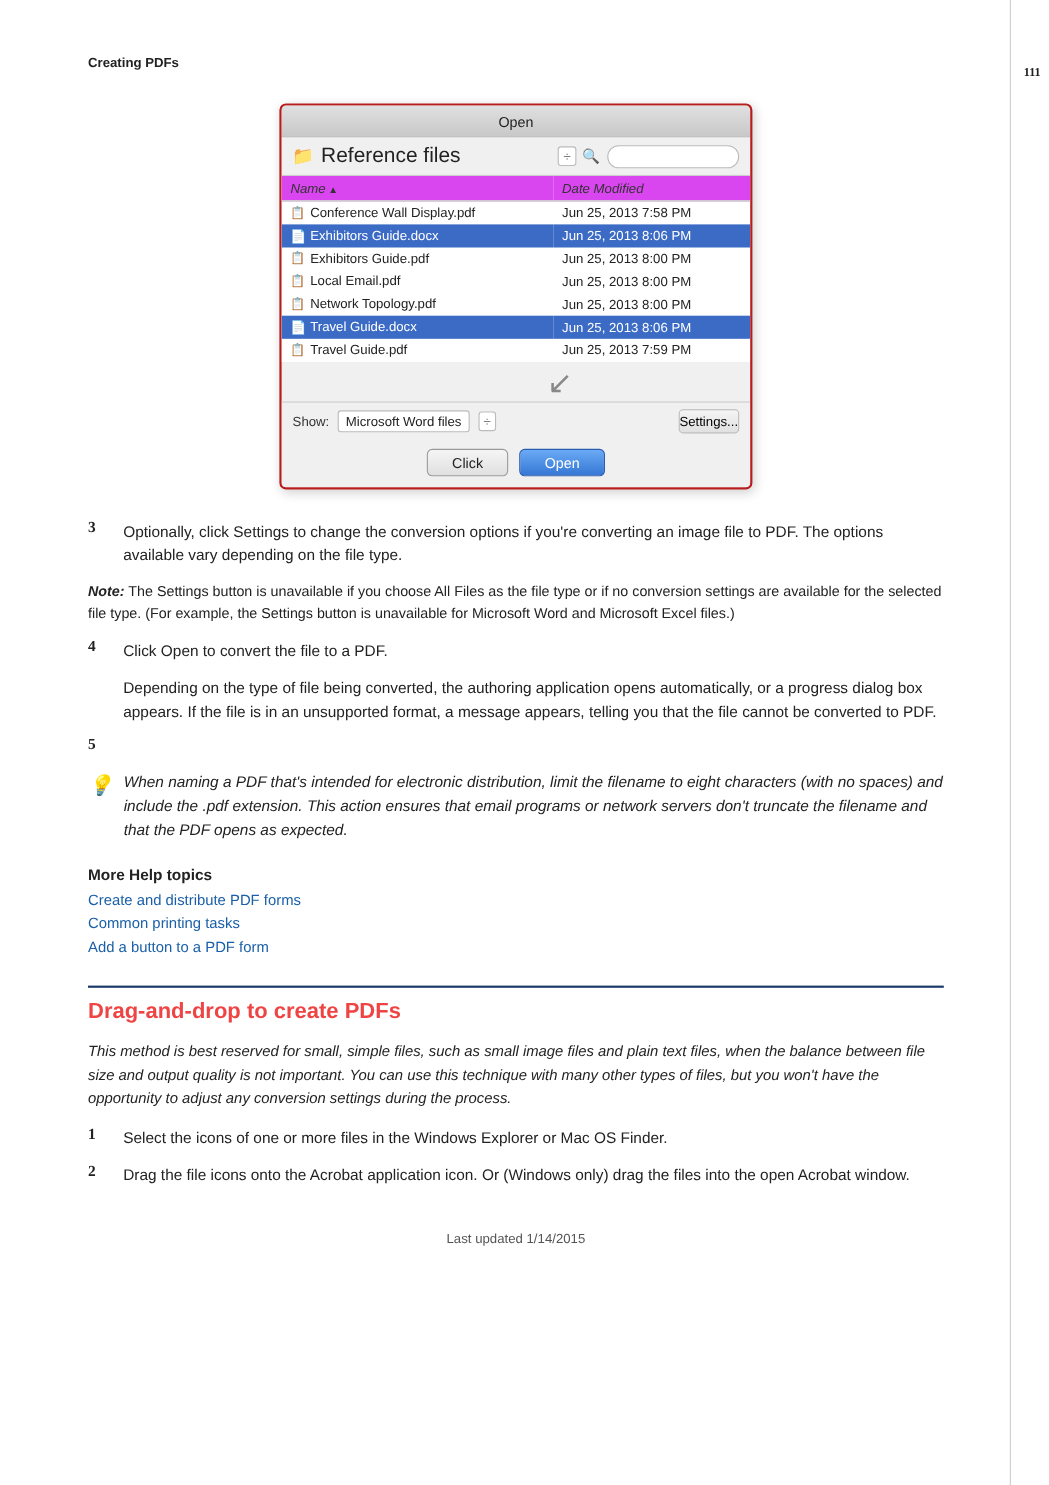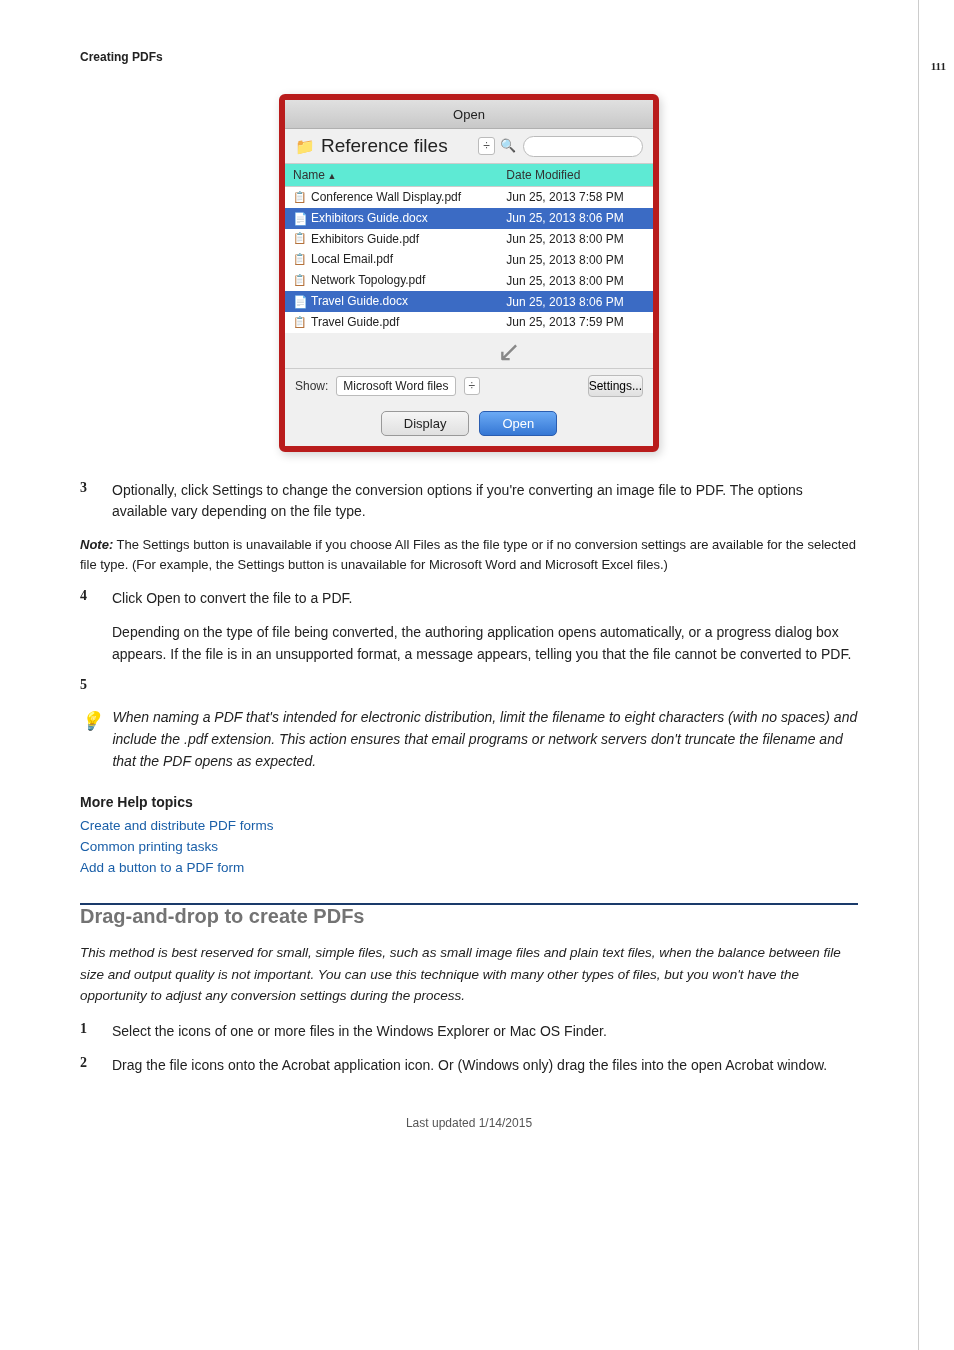--- a/index.html
+++ b/index.html
@@ -40,24 +40,24 @@
     .section-header {
       font-size: 12px;
       font-weight: bold;
       color: #222;
       margin-bottom: 30px;
       font-family: Arial, sans-serif;
     }
 
     
     .open-dialog {
-      border: 6px solid #b91c1c;
+      border: 2px solid #b91c1c;
       border-radius: 6px;
       background: #f0f0f0;
-      width: 380px;
+      width: 430px;
       margin: 0 auto 28px auto;
       box-shadow: 2px 3px 10px rgba(0,0,0,0.18);
       overflow: hidden;
     }
     .dialog-title-bar {
       background: linear-gradient(to bottom, #e0e0e0, #c8c8c8);
       text-align: center;
       padding: 7px 0 6px 0;
       font-size: 13px;
       font-family: Arial, sans-serif;
@@ -106,22 +106,23 @@
       color: #777;
     }
     .file-table {
       width: 100%;
       border-collapse: collapse;
       background: #fff;
       font-family: Arial, sans-serif;
       font-size: 12px;
     }
     .file-table thead tr {
-      background: #5eead4;
+      background: #d946ef;
       border-bottom: 1px solid #ccc;
+      font-style: italic;
     }
     .file-table th {
       padding: 4px 8px;
       text-align: left;
       font-weight: normal;
       color: #333;
       font-size: 12px;
     }
     .file-table th.sort-col::after {
       content: ' ▲';
@@ -274,23 +275,23 @@
       font-family: Arial, sans-serif;
       text-decoration: none;
       margin-bottom: 6px;
     }
 
     
     .section-heading {
       font-size: 20px;
       font-weight: bold;
       font-family: Arial, sans-serif;
-      color: #737373;
+      color: #ef4444;
       border-top: 2px solid #1a3a6a;
-      padding-top: 0;
+      padding-top: 10px;
       margin-bottom: 14px;
     }
 
     .body-para {
       font-size: 13.5px;
       font-family: Arial, sans-serif;
       line-height: 1.6;
       margin-bottom: 14px;
       color: #222;
       font-style: italic;
@@ -366,21 +367,21 @@
       <div class="dialog-arrow">↙</div>
 
       <div class="dialog-bottom-bar">
         <span class="show-label">Show:</span>
         <span class="show-select">Microsoft Word files</span>
         <span class="toolbar-stepper">÷</span>
         <button class="settings-btn">Settings...</button>
       </div>
 
       <div class="dialog-action-bar">
-        <button class="action-btn secondary">Display</button>
+        <button class="action-btn secondary">Click</button>
         <button class="action-btn primary">Open</button>
       </div>
     </div>
 
     <div class="step-block">
       <div class="step-num">3</div>
       <div class="step-text">Optionally, click Settings to change the conversion options if you're converting an image file to PDF. The options available vary depending on the file type.</div>
     </div>
 
     <div class="note-block">

